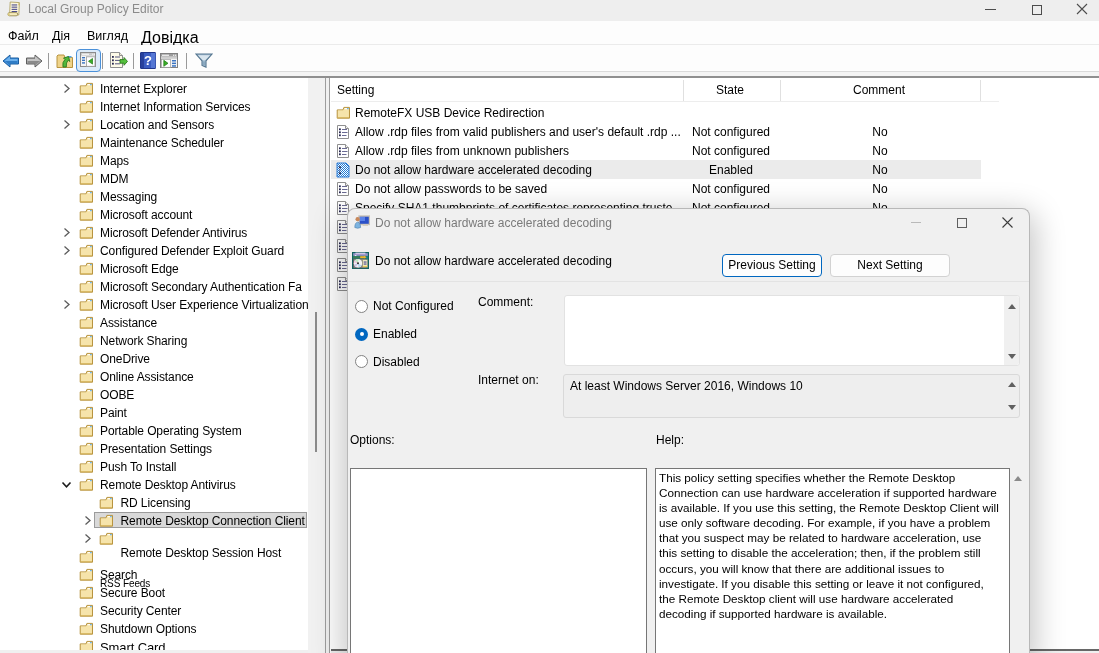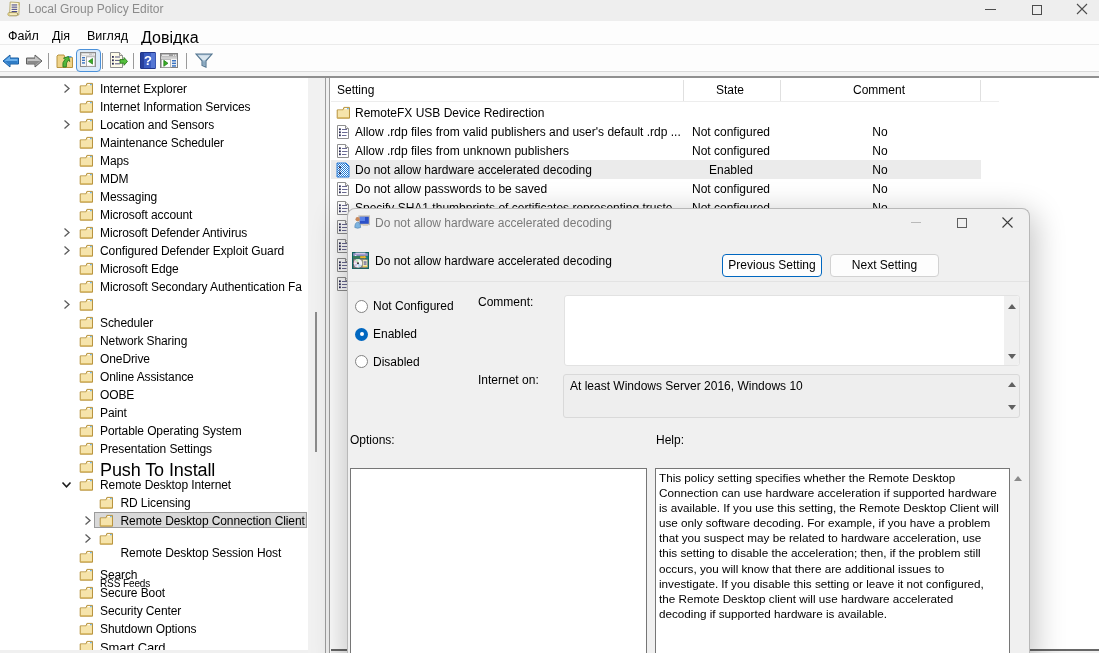--- a/index.html
+++ b/index.html
@@ -253,30 +253,31 @@
     </div>
 <div class="abs" style="left:79px;top:220px;">
       <svg width="15" height="13" viewBox="0 0 15 13" style="display:block">
 <path d="M1.2 3.9 L7.0 3.9 L7.9 1.4 L13.5 1.4 L13.5 12.2 L1.2 12.2 Z" fill="#f2dc9b" stroke="#b89440" stroke-width="1"></path>
 <path d="M2 4.6 L7.5 4.6 L8.3 2.2 L12.8 2.2 L12.8 11.4 L2 11.4 Z" fill="#f6e4ab"></path>
 <path d="M1.8 11.6 L13 11.6" stroke="#d8b860" stroke-width="1"></path>
 <rect x="8.7" y="2.1" width="4" height="1.1" fill="#ffffff"></rect>
 <rect x="11.1" y="2.1" width="1.6" height="1.1" fill="#4aa3e8"></rect>
 </svg>
     </div>
+<div class="tx" style="left:100px;top:219.5px;font-size:12px;letter-spacing:-0.1px;">Microsoft User Experience Virtualization</div>
 <div class="abs" style="left:79px;top:238px;">
       <svg width="15" height="13" viewBox="0 0 15 13" style="display:block">
 <path d="M1.2 3.9 L7.0 3.9 L7.9 1.4 L13.5 1.4 L13.5 12.2 L1.2 12.2 Z" fill="#f2dc9b" stroke="#b89440" stroke-width="1"></path>
 <path d="M2 4.6 L7.5 4.6 L8.3 2.2 L12.8 2.2 L12.8 11.4 L2 11.4 Z" fill="#f6e4ab"></path>
 <path d="M1.8 11.6 L13 11.6" stroke="#d8b860" stroke-width="1"></path>
 <rect x="8.7" y="2.1" width="4" height="1.1" fill="#ffffff"></rect>
 <rect x="11.1" y="2.1" width="1.6" height="1.1" fill="#4aa3e8"></rect>
 </svg>
     </div>
-<div class="tx" style="left:100px;top:237.5px;font-size:12px;letter-spacing:-0.1px;">Scheduler</div>
+<div class="tx" style="left:100px;top:237.5px;font-size:12px;letter-spacing:-0.1px;">Assistance</div>
 <div class="abs" style="left:79px;top:256px;">
       <svg width="15" height="13" viewBox="0 0 15 13" style="display:block">
 <path d="M1.2 3.9 L7.0 3.9 L7.9 1.4 L13.5 1.4 L13.5 12.2 L1.2 12.2 Z" fill="#f2dc9b" stroke="#b89440" stroke-width="1"></path>
 <path d="M2 4.6 L7.5 4.6 L8.3 2.2 L12.8 2.2 L12.8 11.4 L2 11.4 Z" fill="#f6e4ab"></path>
 <path d="M1.8 11.6 L13 11.6" stroke="#d8b860" stroke-width="1"></path>
 <rect x="8.7" y="2.1" width="4" height="1.1" fill="#ffffff"></rect>
 <rect x="11.1" y="2.1" width="1.6" height="1.1" fill="#4aa3e8"></rect>
 </svg>
     </div>
 <div class="tx" style="left:100px;top:255.5px;font-size:12px;letter-spacing:-0.1px;">Network Sharing</div>
@@ -342,36 +343,36 @@
 <div class="tx" style="left:100px;top:363.5px;font-size:12px;letter-spacing:-0.1px;">Presentation Settings</div>
 <div class="abs" style="left:79px;top:382px;">
       <svg width="15" height="13" viewBox="0 0 15 13" style="display:block">
 <path d="M1.2 3.9 L7.0 3.9 L7.9 1.4 L13.5 1.4 L13.5 12.2 L1.2 12.2 Z" fill="#f2dc9b" stroke="#b89440" stroke-width="1"></path>
 <path d="M2 4.6 L7.5 4.6 L8.3 2.2 L12.8 2.2 L12.8 11.4 L2 11.4 Z" fill="#f6e4ab"></path>
 <path d="M1.8 11.6 L13 11.6" stroke="#d8b860" stroke-width="1"></path>
 <rect x="8.7" y="2.1" width="4" height="1.1" fill="#ffffff"></rect>
 <rect x="11.1" y="2.1" width="1.6" height="1.1" fill="#4aa3e8"></rect>
 </svg>
     </div>
-<div class="tx" style="left:100px;top:381.5px;font-size:18px;letter-spacing:-0.1px;">Push To Install</div>
+<div class="tx" style="left:100px;top:381.5px;font-size:12px;letter-spacing:-0.1px;">Push To Install</div>
 <div class="abs" style="left:61px;top:402px;">
       <svg width="11" height="9" viewBox="0 0 11 9" style="display:block">
         <path d="M1.5 2.5 L5.5 6.8 L9.5 2.5" fill="none" stroke="#1c1c1c" stroke-width="1.6"></path>
       </svg>
     </div>
 <div class="abs" style="left:79px;top:400px;">
       <svg width="15" height="13" viewBox="0 0 15 13" style="display:block">
 <path d="M1.2 3.9 L7.0 3.9 L7.9 1.4 L13.5 1.4 L13.5 12.2 L1.2 12.2 Z" fill="#f2dc9b" stroke="#b89440" stroke-width="1"></path>
 <path d="M2 4.6 L7.5 4.6 L8.3 2.2 L12.8 2.2 L12.8 11.4 L2 11.4 Z" fill="#f6e4ab"></path>
 <path d="M1.8 11.6 L13 11.6" stroke="#d8b860" stroke-width="1"></path>
 <rect x="8.7" y="2.1" width="4" height="1.1" fill="#ffffff"></rect>
 <rect x="11.1" y="2.1" width="1.6" height="1.1" fill="#4aa3e8"></rect>
 </svg>
     </div>
-<div class="tx" style="left:100px;top:399.5px;font-size:12px;letter-spacing:-0.1px;">Remote Desktop Internet</div>
+<div class="tx" style="left:100px;top:399.5px;font-size:12px;letter-spacing:-0.1px;">Remote Desktop Antivirus</div>
 <div class="abs" style="left:99px;top:418px;">
       <svg width="15" height="13" viewBox="0 0 15 13" style="display:block">
 <path d="M1.2 3.9 L7.0 3.9 L7.9 1.4 L13.5 1.4 L13.5 12.2 L1.2 12.2 Z" fill="#f2dc9b" stroke="#b89440" stroke-width="1"></path>
 <path d="M2 4.6 L7.5 4.6 L8.3 2.2 L12.8 2.2 L12.8 11.4 L2 11.4 Z" fill="#f6e4ab"></path>
 <path d="M1.8 11.6 L13 11.6" stroke="#d8b860" stroke-width="1"></path>
 <rect x="8.7" y="2.1" width="4" height="1.1" fill="#ffffff"></rect>
 <rect x="11.1" y="2.1" width="1.6" height="1.1" fill="#4aa3e8"></rect>
 </svg>
     </div>
 <div class="tx" style="left:120.5px;top:417.5px;font-size:12px;letter-spacing:-0.1px;">RD Licensing</div>
@@ -646,21 +647,21 @@
 <path d="M6 11.3 L9.5 13.6 A4.2 4.2 0 0 1 6.5 15.4 Z" fill="#b8d8f0"></path>
 <circle cx="6" cy="11.3" r="1" fill="#2b2b2b"></circle>
 <rect x="10.6" y="7.8" width="5" height="7.4" fill="#f7f0ca" stroke="#8a8a6a" stroke-width="0.6"></rect>
 <rect x="11.6" y="9.4" width="3" height="1.3" fill="#5c5c94"></rect>
 <rect x="11.6" y="11.4" width="3" height="1.3" fill="#5c5c94"></rect>
 <rect x="10.9" y="13.8" width="4.4" height="1.1" fill="#e8c74a"></rect>
 </svg></div>
 <div class="tx" style="left:375px;top:254px;">Do not allow hardware accelerated decoding</div>
 <div class="abs" style="left:722px;top:254px;width:100px;height:23px;background:#fdfdfd;border:1.6px solid #0067c0;
  border-radius:4px;box-sizing:border-box;text-align:center;line-height:20px;font-size:12px;">Previous Setting</div>
-<div class="abs" style="left:830px;top:254px;width:109px;height:23px;background:#fdfdfd;border:1px solid #d2d2d2;
+<div class="abs" style="left:830px;top:254px;width:120px;height:23px;background:#fdfdfd;border:1px solid #d2d2d2;
  border-radius:4px;box-sizing:border-box;text-align:center;line-height:21px;font-size:12px;">Next Setting</div>
 <div class="abs" style="left:348px;top:281px;width:681px;height:1px;background:#e3e3e3;"></div>
 <div class="abs" style="left:355px;top:299.5px;width:13px;height:13px;border-radius:50%;
  background:#ffffff;border:1.4px solid #838383;box-sizing:border-box;"></div>
 <div class="tx" style="left:373px;top:299px;">Not Configured</div>
 <div class="abs" style="left:355px;top:327.5px;width:13px;height:13px;border-radius:50%;
  background:#0067c0;"></div>
 <div class="abs" style="left:359.5px;top:332px;width:4px;height:4px;border-radius:50%;background:#ffffff;"></div>
 <div class="tx" style="left:373px;top:327px;">Enabled</div>
 <div class="abs" style="left:355px;top:355px;width:13px;height:13px;border-radius:50%;

